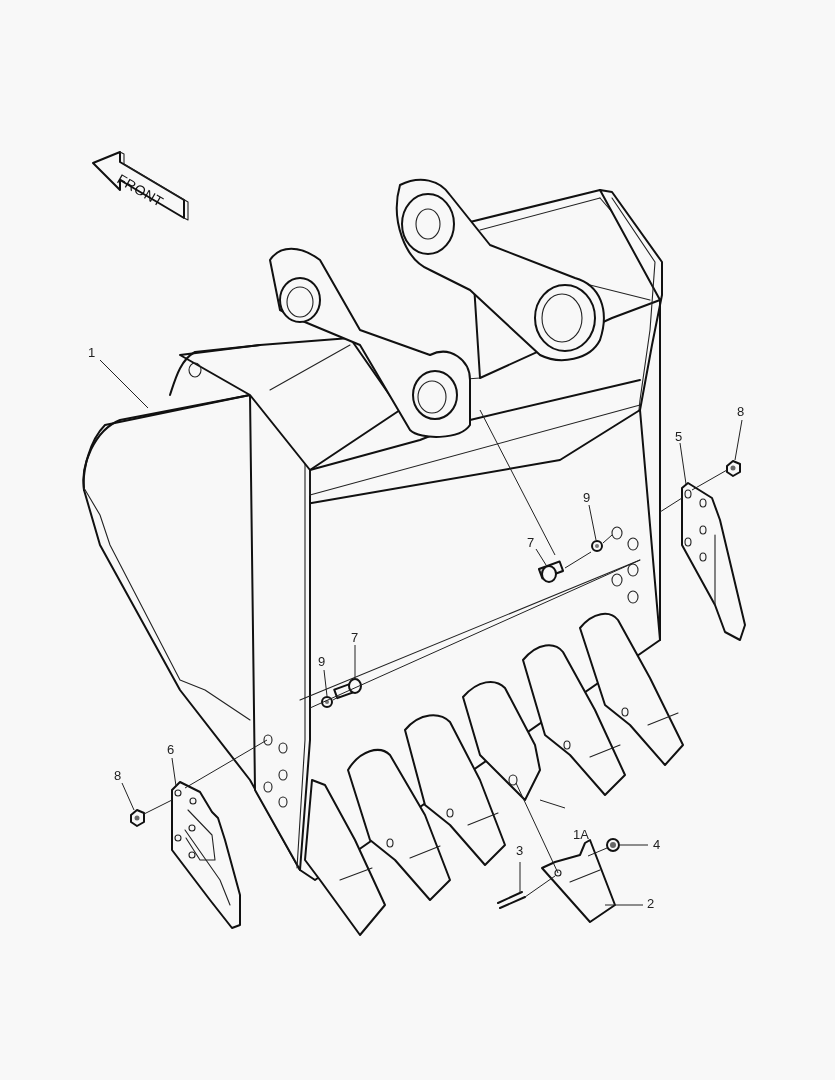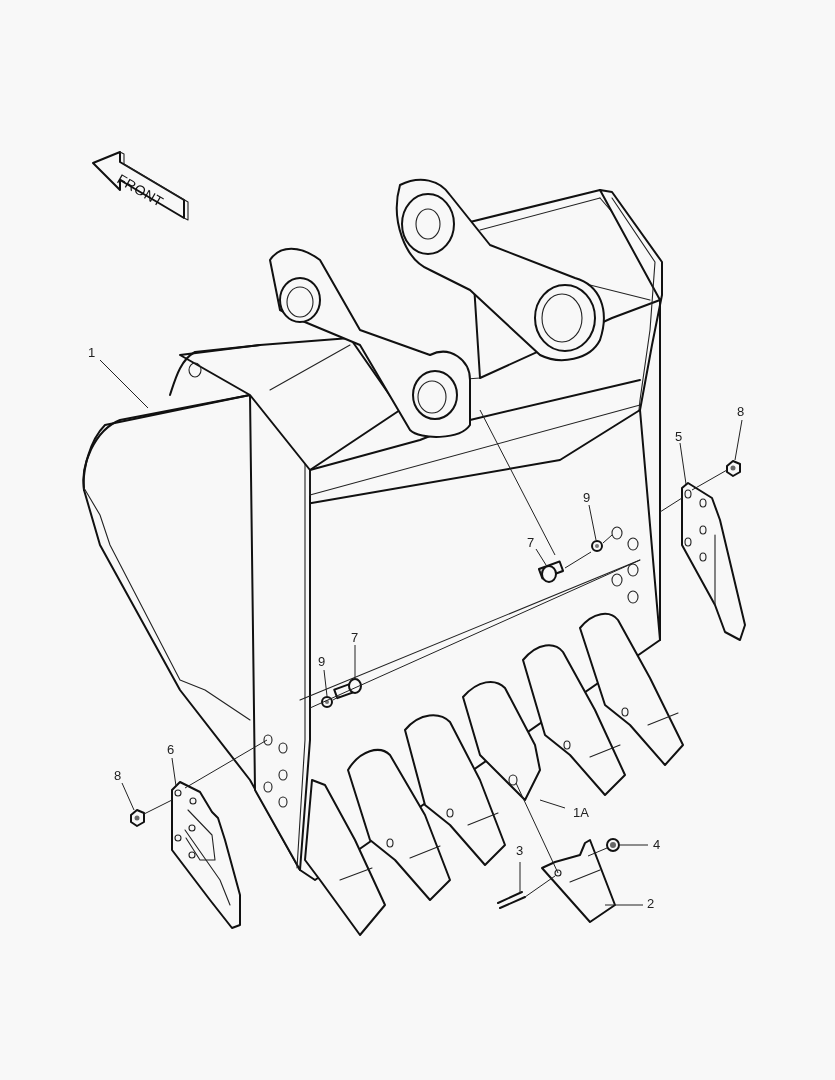--- a/index.html
+++ b/index.html
@@ -198,21 +198,21 @@
       <line class="lead" x1="540" y1="800" x2="565" y2="808"></line>
       <line class="lead" x1="520" y1="862" x2="520" y2="893"></line>
       <line class="lead" x1="525" y1="897" x2="555" y2="876"></line>
       <line class="lead" x1="588" y1="856" x2="607" y2="848"></line>
       <line class="lead" x1="620" y1="845" x2="648" y2="845"></line>
       <line class="lead" x1="605" y1="905" x2="643" y2="905"></line>
     </g>
   </svg>
 
   <div class="label" style="left:88px;top:346px">1</div>
-  <div class="label" style="left:573px;top:806px">1A</div>
+  <div class="label" style="left:573px;top:828px">1A</div>
   <div class="label" style="left:647px;top:897px">2</div>
   <div class="label" style="left:516px;top:844px">3</div>
   <div class="label" style="left:653px;top:838px">4</div>
   <div class="label" style="left:675px;top:430px">5</div>
   <div class="label" style="left:167px;top:743px">6</div>
   <div class="label" style="left:527px;top:536px">7</div>
   <div class="label" style="left:351px;top:631px">7</div>
   <div class="label" style="left:737px;top:405px">8</div>
   <div class="label" style="left:114px;top:769px">8</div>
   <div class="label" style="left:583px;top:491px">9</div>

